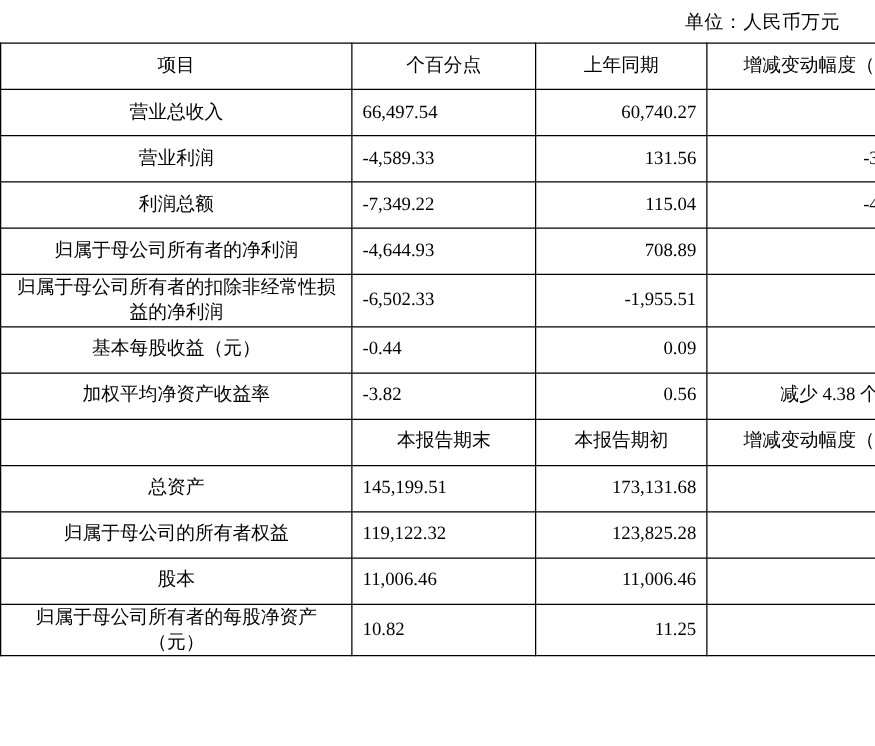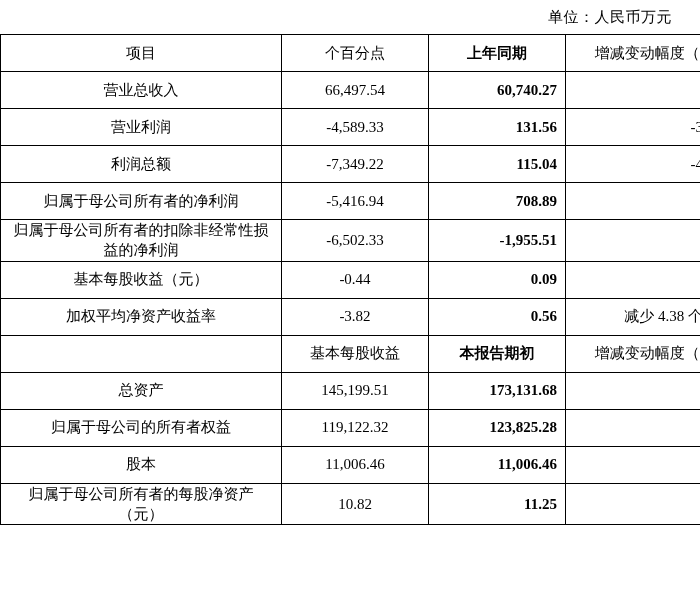--- a/index.html
+++ b/index.html
@@ -35,22 +35,22 @@
     font-size: 15px;
   }
   table.fin td {
     border: 1px solid #000000;
     padding: 0 8px;
     height: 36px;
     vertical-align: middle;
     line-height: 1.35;
   }
   .c-item   { width: 264px; text-align: center; }
-  .c-cur    { width: 130px; text-align: center; padding-right: 12px; }
-  .c-prev   { width: 120px; text-align: right; padding-right: 12px; font-weight: bold; }
+  .c-cur    { width: 130px; text-align: left; padding-right: 12px; }
+  .c-prev   { width: 120px; text-align: right; padding-right: 12px; }
   .c-chg    { width: 174px; text-align: right; padding-right: 12px; }
   .hdr { text-align: center; }
   .hdr.c-cur, .hdr.c-prev, .hdr.c-chg { text-align: center; padding-right: 8px; }
   .center { padding-right: 8px; }
   .tall { height: 58px; }
   .blank { }
 </style>
 </head>
 <body>
 
@@ -84,21 +84,21 @@
 
       <tr>
         <td class="c-item center">利润总额</td>
         <td class="c-cur">-7,349.22</td>
         <td class="c-prev">115.04</td>
         <td class="c-chg">-4,091.05</td>
       </tr>
 
       <tr>
         <td class="c-item center">归属于母公司所有者的净利润</td>
-        <td class="c-cur">-5,416.94</td>
+        <td class="c-cur">-4,644.93</td>
         <td class="c-prev">708.89</td>
         <td class="c-chg">-755.24</td>
       </tr>
 
       <tr>
         <td class="c-item center tall">归属于母公司所有者的扣除非经常性损益的净利润</td>
         <td class="c-cur tall">-6,502.33</td>
         <td class="c-prev tall">-1,955.51</td>
         <td class="c-chg center tall">不适用</td>
       </tr>
@@ -112,21 +112,21 @@
 
       <tr>
         <td class="c-item center">加权平均净资产收益率</td>
         <td class="c-cur">-3.82</td>
         <td class="c-prev">0.56</td>
         <td class="c-chg center">减少 4.38 个百分点</td>
       </tr>
 
       <tr>
         <td class="c-item blank"></td>
-        <td class="c-cur hdr">基本每股收益</td>
+        <td class="c-cur hdr">本报告期末</td>
         <td class="c-prev hdr">本报告期初</td>
         <td class="c-chg hdr">增减变动幅度（%）</td>
       </tr>
 
       <tr>
         <td class="c-item center">总资产</td>
         <td class="c-cur">145,199.51</td>
         <td class="c-prev">173,131.68</td>
         <td class="c-chg">12.47</td>
       </tr>

